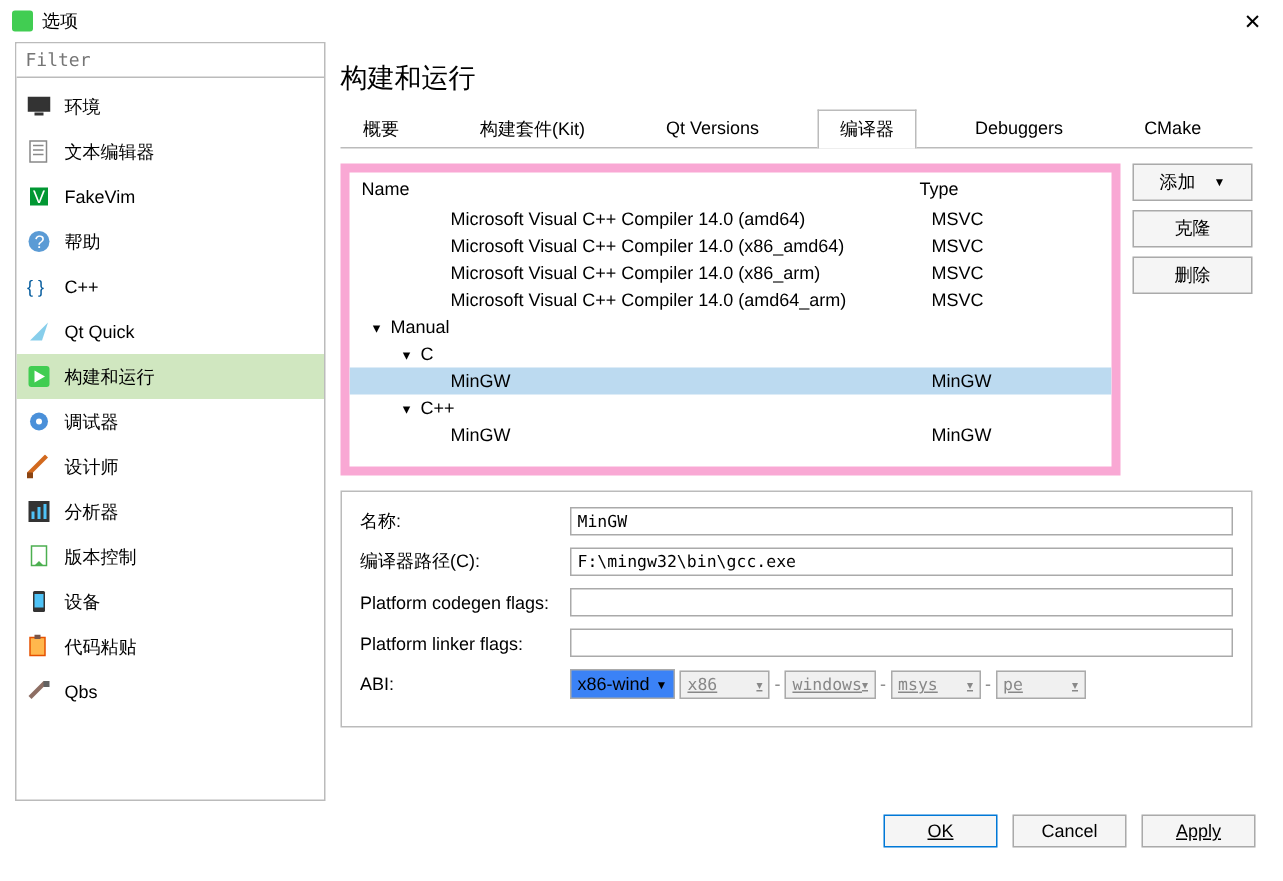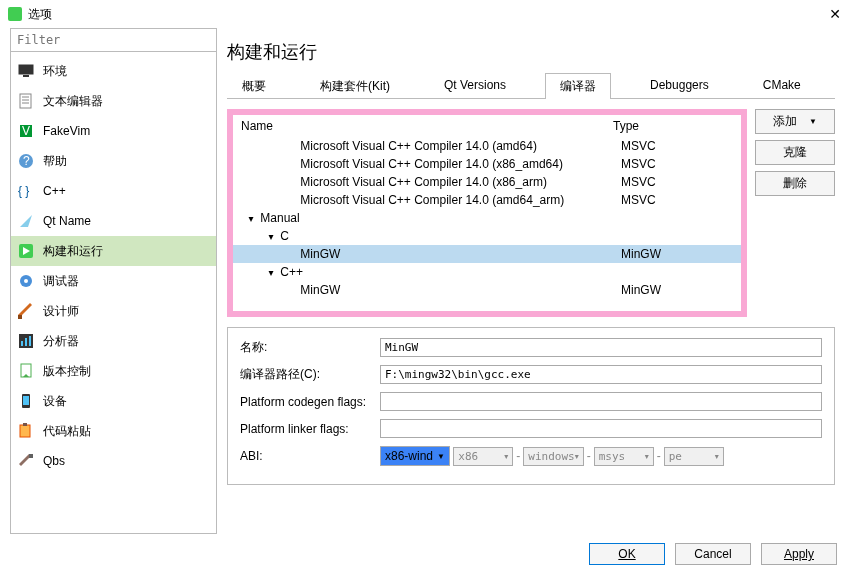--- a/index.html
+++ b/index.html
@@ -32,21 +32,21 @@
 .tree-row .rtype { width: 120px; }
 .tree-row.selected { background: #bcdaf0; }
 .side-buttons { width: 80px; display: flex; flex-direction: column; gap: 6px; }
 .btn { border: 1px solid #aaa; background: #f5f5f5; padding: 3px 6px; text-align: center; display: flex; align-items: center; justify-content: center; gap: 12px; }
 .btn .caret { font-size: 8px; }
 .details { margin-top: 10px; border: 1px solid #bbb; padding: 10px 12px; }
 .detail-row { display: flex; align-items: center; margin-bottom: 8px; }
 .detail-label { width: 140px; }
 .detail-input { flex: 1; border: 1px solid #aaa; padding: 2px 4px; font-family: monospace; font-size: 11px; }
 .abi-row select, .abi-row .sel { border: 1px solid #aaa; padding: 2px 2px; font-family: monospace; font-size: 11px; background: #f0f0f0; color: #888; }
-.abi-row .sel { display: inline-flex; align-items: center; justify-content: space-between; min-width: 60px; padding: 2px 4px; }
+.abi-row .sel { display: inline-flex; align-items: center; justify-content: space-between; min-width: 60px; padding: 2px 4px; text-decoration: underline; }
 .abi-first { color: #000; background: #3b82f6; padding: 2px 4px; border: 1px solid #aaa; font-family: monospace; font-size: 11px; display: inline-flex; align-items: center; gap: 4px; }
 .dash { margin: 0 3px; color: #888; }
 .footer { height: 40px; display: flex; justify-content: flex-end; align-items: center; gap: 10px; padding: 0 18px; }
 .footer .btn { width: 76px; font-family: "Segoe UI", sans-serif; }
 .footer .btn.primary { border: 1px solid #0078d7; }
 .footer .btn .underline { text-decoration: underline; }
 </style>
 </head>
 <body>
 
@@ -105,21 +105,21 @@
             </svg>
           </span>
           <span>C++</span>
         </div>
         <div class="sidebar-item">
           <span class="sidebar-icon">
             <svg width="16" height="16">
               <polygon points="2,14 14,2 10,14" fill="#87ceeb"></polygon>
             </svg>
           </span>
-          <span>Qt Name</span>
+          <span>Qt Quick</span>
         </div>
         <div class="sidebar-item selected">
           <span class="sidebar-icon">
             <svg width="16" height="16">
               <rect x="1" y="1" width="14" height="14" fill="#41cd52" rx="2"></rect>
               <polygon points="5,4 12,8 5,12" fill="#fff"></polygon>
             </svg>
           </span>
           <span>构建和运行</span>
         </div>

